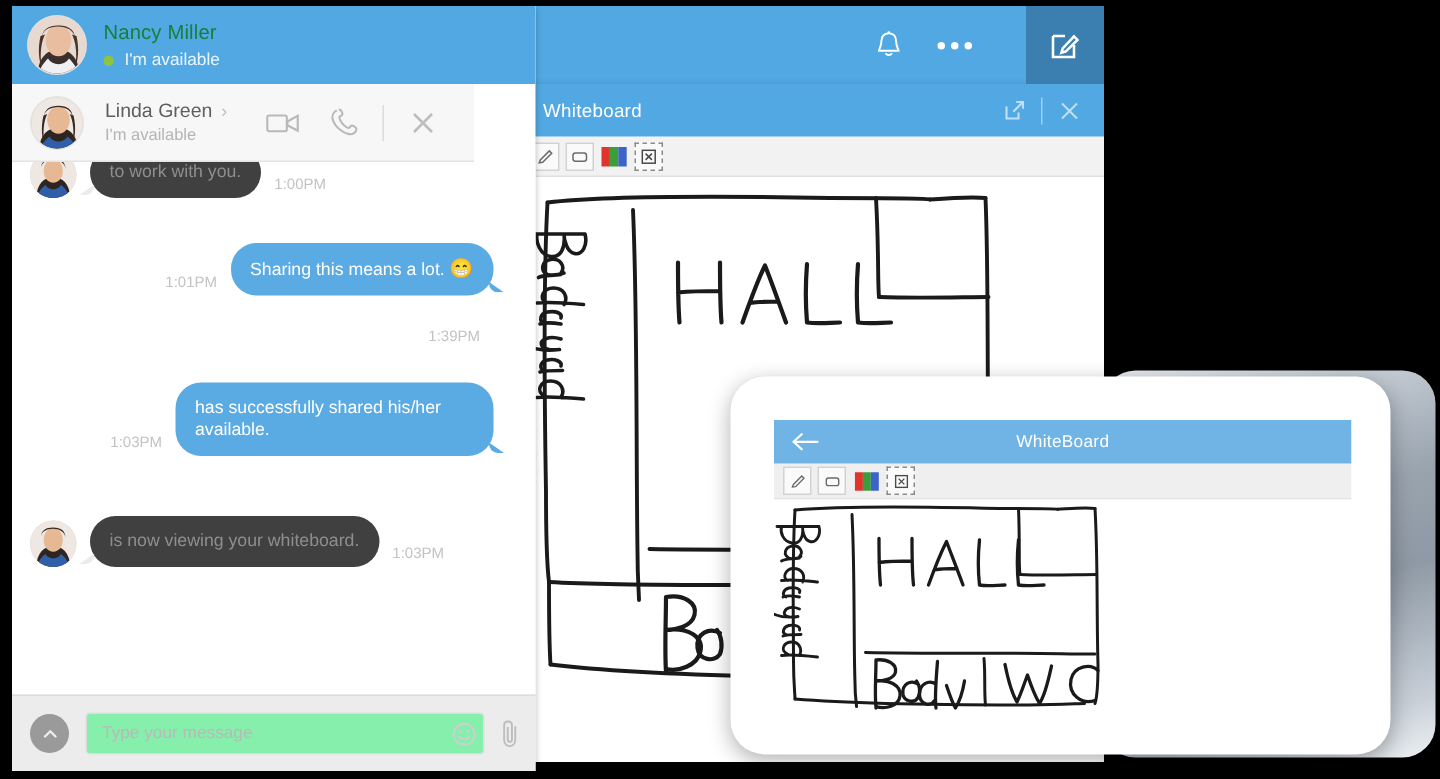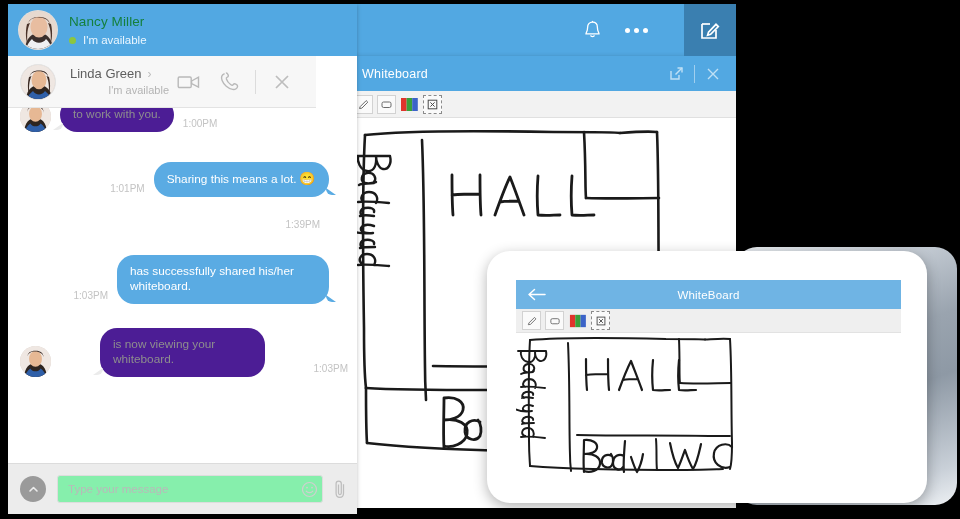--- a/index.html
+++ b/index.html
@@ -114,21 +114,21 @@
   .m-avatar { width: 31px; height: 31px; flex:none; margin-right: 9px; }
   .bubble {
     position: relative;
     max-width: 212px;
     padding: 9px 13px 10px 13px;
     border-radius: 16px;
     font-size: 11.8px;
     line-height: 15px;
   }
   .bubble.out { background: #5aabe3; color:#fff; border-radius: 17px; }
-  .bubble.in  { background: #4c1d95; color:#8e8e8e; border-radius: 17px; }
+  .bubble.in  { background: #404040; color:#8e8e8e; border-radius: 17px; }
   .bubble.out:after {
     content:""; position:absolute; right:-7px; bottom: 2px;
     width:0;height:0;
     border-left: 10px solid #5aabe3;
     border-top: 7px solid transparent;
     border-bottom: 0 solid transparent;
     border-bottom-left-radius: 6px;
   }
   .bubble.in:after {
     content:""; position:absolute; left:-7px; bottom: 2px;
@@ -380,21 +380,21 @@
     <div style="flex:1"></div>
     <div id="compose-btn">
       <svg width="24" height="24" viewBox="0 0 24 24">
         <path d="M4 6 L4 20 L18 20 L18 12" fill="none" stroke="#ffffff" stroke-width="1.7"></path>
         <path d="M4 6 L12 6" fill="none" stroke="#ffffff" stroke-width="1.7"></path>
         <path d="M10.5 14.2 L9.6 17.2 L12.6 16.3 L20.3 8.6 L18 6.3 Z" fill="none" stroke="#ffffff" stroke-width="1.7"></path>
       </svg>
     </div>
   </div>
 
-  <div id="linda-bar" style="position:absolute;left:8px;top:56px;width:308px;text-align:right;">
+  <div id="linda-bar" style="position:absolute;left:8px;top:56px;width:308px;">
     <div class="avatar" id="linda-avatar">
       <svg width="36" height="36" viewBox="0 0 36 36">
         <rect width="36" height="36" fill="#efe7e2"></rect>
         <path d="M5 36 C5 25 11 20 18 20 C25 20 31 25 31 36 Z" fill="#2e2520"></path>
         <ellipse cx="18" cy="15" rx="7.5" ry="9.2" fill="#e6b894"></ellipse>
         <path d="M8.5 13 C8.5 4 27.5 4 27.5 14 C27.5 8 24 5.5 18 5.5 C12 5.5 8.5 8 8.5 13 Z" fill="#3a2a23"></path>
         <path d="M8 12 C6 20 7 28 9 32 C7 23 8.5 15 10.5 11 Z" fill="#3a2a23"></path>
         <path d="M28 12 C30 20 29 28 27 32 C29 23 27.5 15 25.5 11 Z" fill="#3a2a23"></path>
         <path d="M12 26 C14.5 30.5 21.5 30.5 24 26 C28 29 30 32.5 30 36 L6 36 C6 32.5 8 29 12 26 Z" fill="#2f5fa8"></path>
       </svg>
@@ -450,24 +450,24 @@
         <span class="emoji">😁</span>
       </div>
     </div>
 
     <div class="msg-row out" style="margin-top:22px;">
       <div class="time">1:39PM</div>
     </div>
 
     <div class="msg-row out" style="margin-top:22px;">
       <div class="time">1:03PM</div>
-      <div class="bubble out">has successfully shared his/her whiteboard.</div>
-    </div>
-
-    <div class="msg-row in" style="margin-top:24px;gap:40px;">
+      <div class="bubble out">has successfully shared his/her available.</div>
+    </div>
+
+    <div class="msg-row in" style="margin-top:40px;">
       <div class="avatar m-avatar">
         <svg width="31" height="31" viewBox="0 0 36 36">
           <rect width="36" height="36" fill="#efe7e2"></rect>
           <path d="M5 36 C5 25 11 20 18 20 C25 20 31 25 31 36 Z" fill="#2e2520"></path>
           <ellipse cx="18" cy="15" rx="7.5" ry="9.2" fill="#e6b894"></ellipse>
           <path d="M8.5 13 C8.5 4 27.5 4 27.5 14 C27.5 8 24 5.5 18 5.5 C12 5.5 8.5 8 8.5 13 Z" fill="#3a2a23"></path>
           <path d="M12 26 C14.5 30.5 21.5 30.5 24 26 C28 29 30 32.5 30 36 L6 36 C6 32.5 8 29 12 26 Z" fill="#2f5fa8"></path>
         </svg>
       </div>
       <div class="bubble in">is now viewing your whiteboard.</div>

